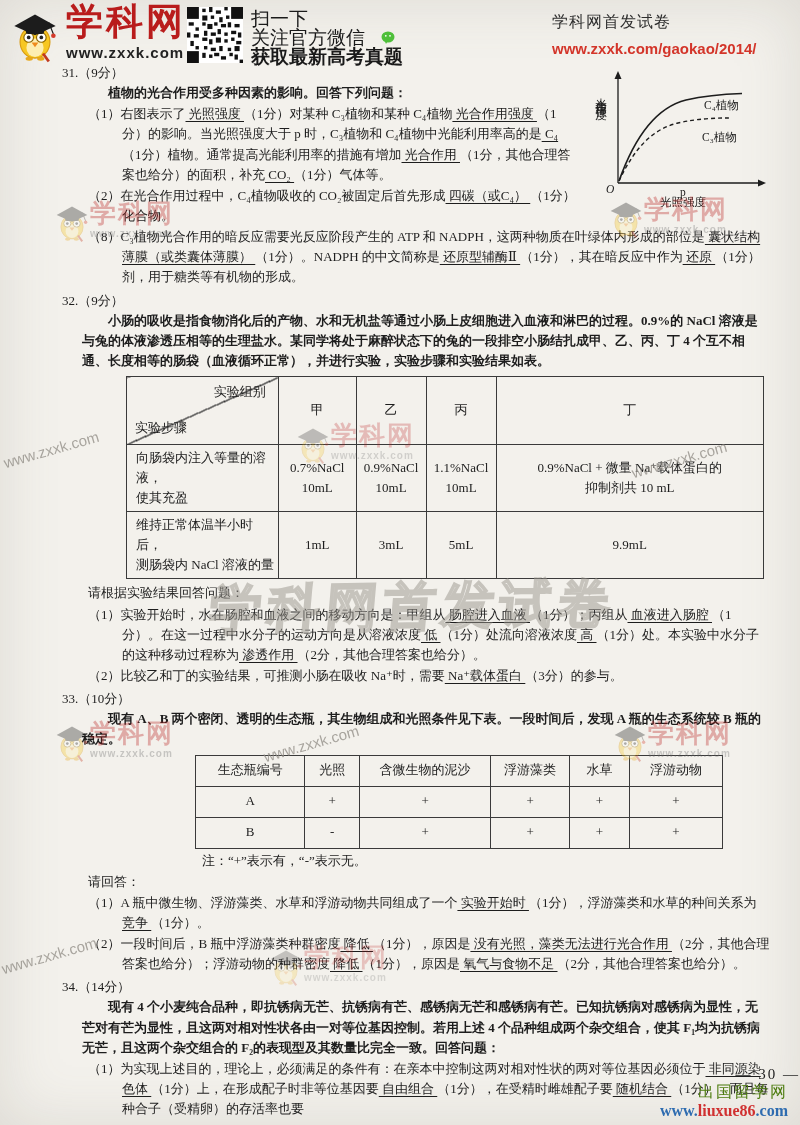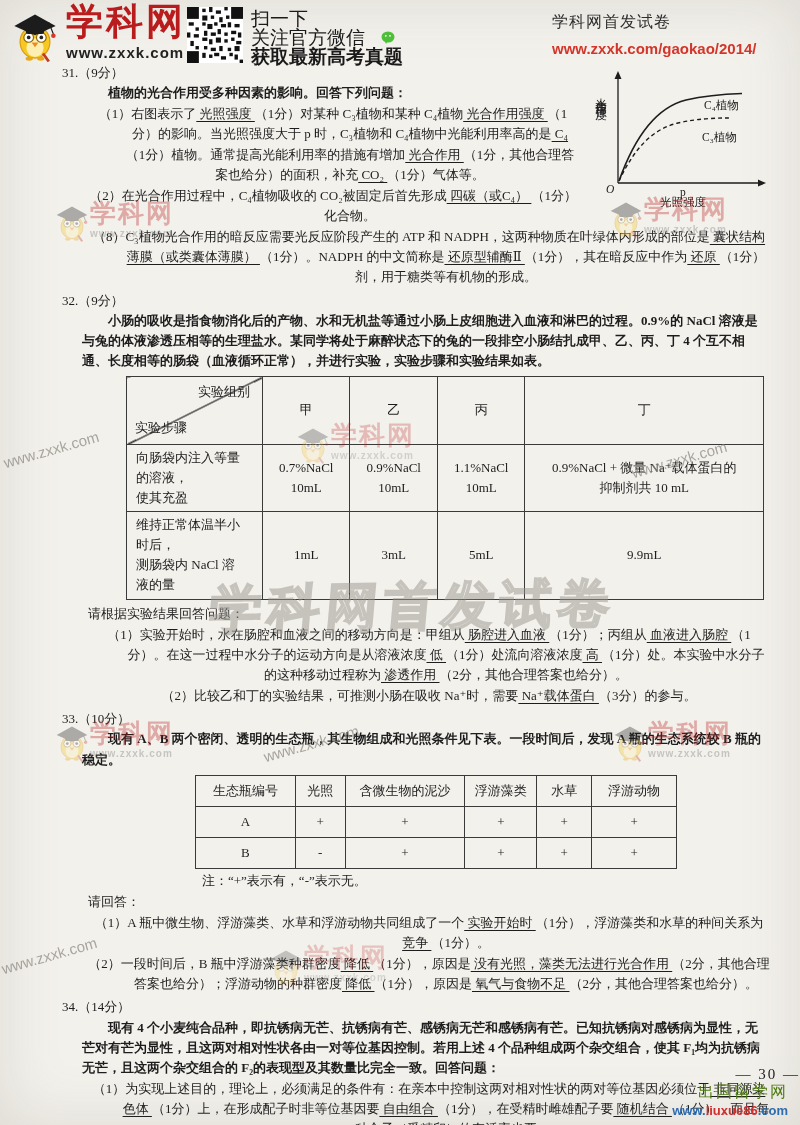--- a/index.html
+++ b/index.html
@@ -21,50 +21,50 @@
   .qr-lines .l2{display:flex;align-items:center;gap:16px;}
   .qr-lines .l3{font-weight:bold;}
   .hdr-right{position:absolute;left:552px;top:10px;z-index:4;
          font-family:"Liberation Sans","DejaVu Sans",sans-serif;}
   .hdr-right .t{font-size:16px;color:#2e2e2e;letter-spacing:1px;}
   .hdr-right .u{font-size:15px;color:#d3352a;font-weight:bold;margin-top:2px;}
   
   .content{position:absolute;left:62px;right:30px;top:60px;z-index:1;}
   .qnum{margin-top:3px;}
   .intro{margin-left:20px;text-indent:2em;font-weight:bold;}
-  .item{margin-left:26px;padding-left:34px;text-indent:-34px;margin-top:1px;text-align:center;}
+  .item{margin-left:26px;padding-left:34px;text-indent:-34px;margin-top:1px;}
   .plain{margin-left:26px;margin-top:1px;}
   .ans{text-decoration:underline;text-underline-offset:3px;}
   
   .graph{float:right;width:182px;margin:2px 0 4px 10px;}
   .graph text{font-size:11.5px;fill:#1d1d1d;font-family:"Liberation Serif",serif;}
   .vtext{writing-mode:vertical-rl;text-orientation:upright;letter-spacing:2px;font-size:11px;}
   
   table{border-collapse:collapse;background:transparent;}
   td,th{border:1px solid #3a3a3a;font-size:13px;font-weight:normal;
-        text-align:center;vertical-align:middle;padding:3px 16px;white-space:pre-line;}
+        text-align:center;vertical-align:middle;padding:3px 0;white-space:pre-line;}
   .t32{width:638px;margin:5px 0 4px 64px;}
   .t32 .lbl{text-align:left;padding-left:9px;}
   .t32 td{height:50px;}
   .t32 .hrow td{height:52px;}
   .diag{position:relative;height:56px;
         background:linear-gradient(to bottom right,transparent calc(50% - 0.7px),
                    #3a3a3a calc(50% - 0.7px),#3a3a3a calc(50% + 0.7px),transparent calc(50% + 0.7px));}
   .diag .tr{position:absolute;top:5px;right:12px;}
   .diag .bl{position:absolute;bottom:5px;left:8px;}
-  .t33{width:482px;margin:5px 0 2px 133px;}
+  .t33{width:528px;margin:5px 0 2px 133px;}
   .t33 td{height:26px;padding:2px 4px;}
   .note{margin-left:140px;}
   
   .page-num{position:absolute;left:0;right:0;top:1063px;text-align:right;
         font-size:15px;letter-spacing:2px;z-index:4;}
   .credit{position:absolute;right:12px;top:1080px;text-align:right;z-index:4;
         font-family:"Liberation Sans","DejaVu Sans",sans-serif;}
   .credit .n{font-size:16px;color:#4d7c0f;letter-spacing:2px;line-height:23px;}
-  .credit .u{font-size:13px;font-weight:bold;line-height:16px;}
+  .credit .u{font-size:16px;font-weight:bold;line-height:16px;font-family:Liberation Serif, serif;}
   .credit .b{color:#2e6cb0;} .credit .r{color:#d03030;}
   
   .wm{position:absolute;z-index:3;pointer-events:none;}
   .wm-big{left:210px;top:566px;font-size:52px;letter-spacing:6px;font-weight:bold;
         color:transparent;-webkit-text-stroke:2px #9a968e;opacity:.5;
         transform:rotate(-1deg) skewX(-6deg);white-space:nowrap;
         font-family:"Liberation Sans",sans-serif;}
   .wm-logo{display:flex;align-items:center;opacity:.33;}
   .wm-logo .bc .brand{font-size:26px;line-height:26px;letter-spacing:2px;}
   .wm-logo .bc .brand-url{font-size:10px;color:#6b6b6b;}

